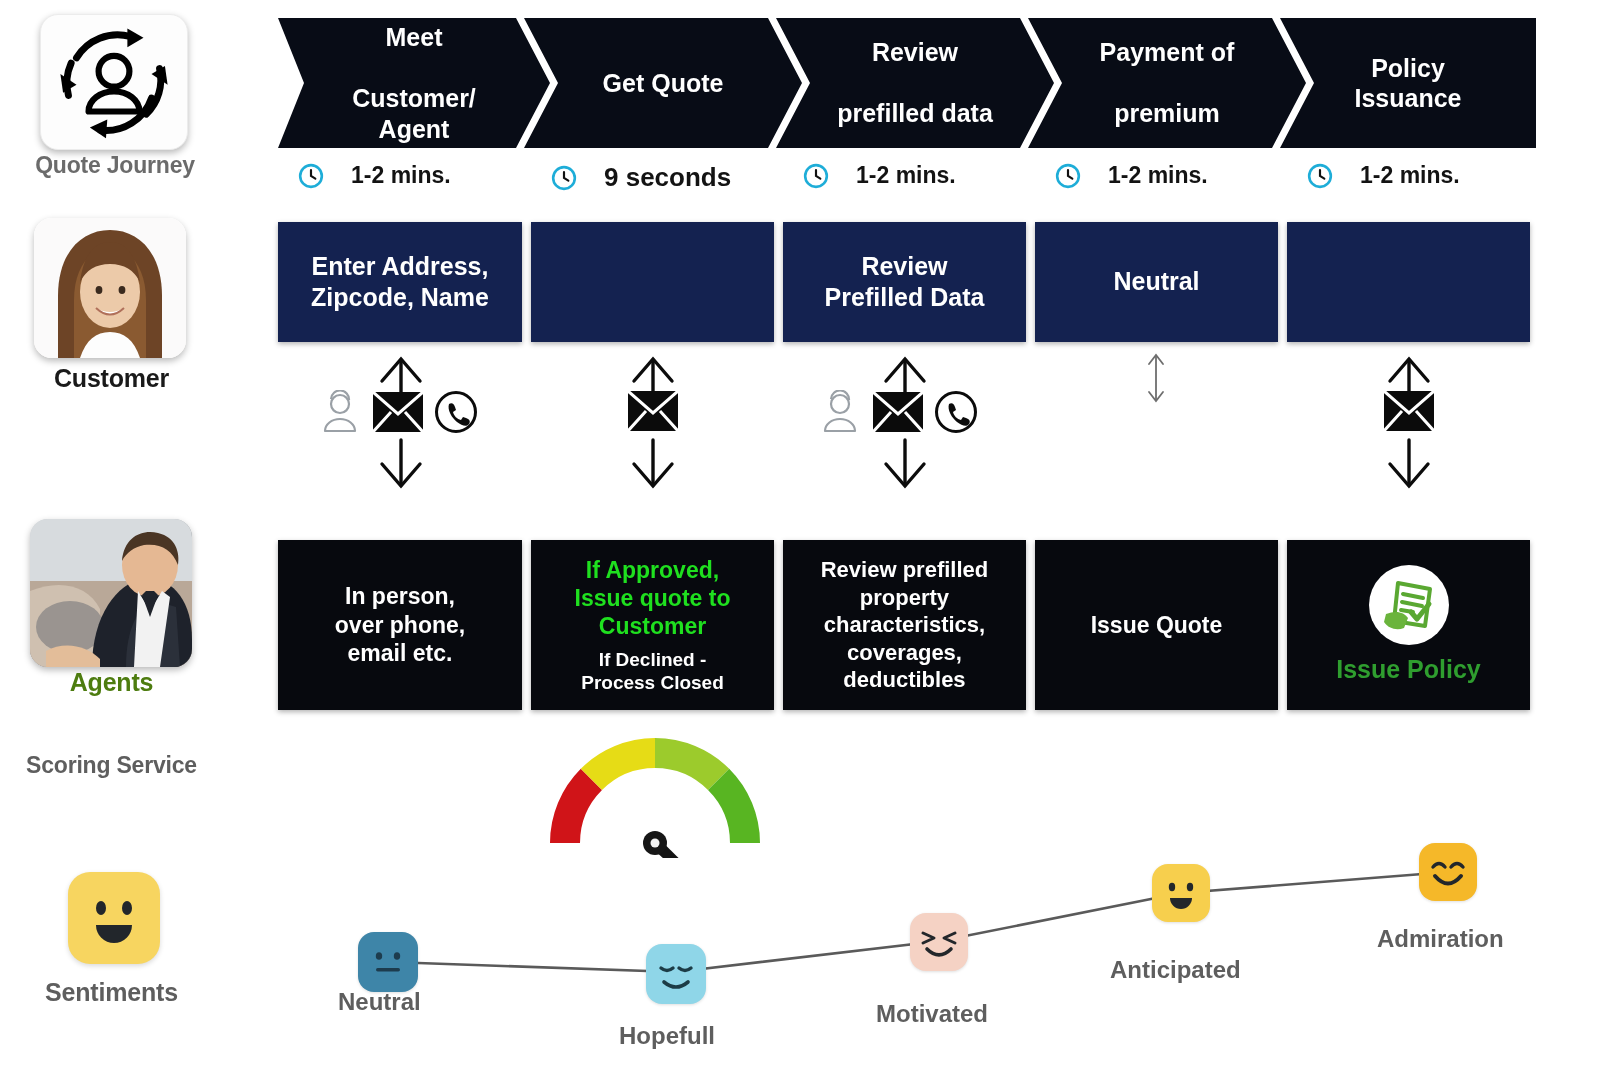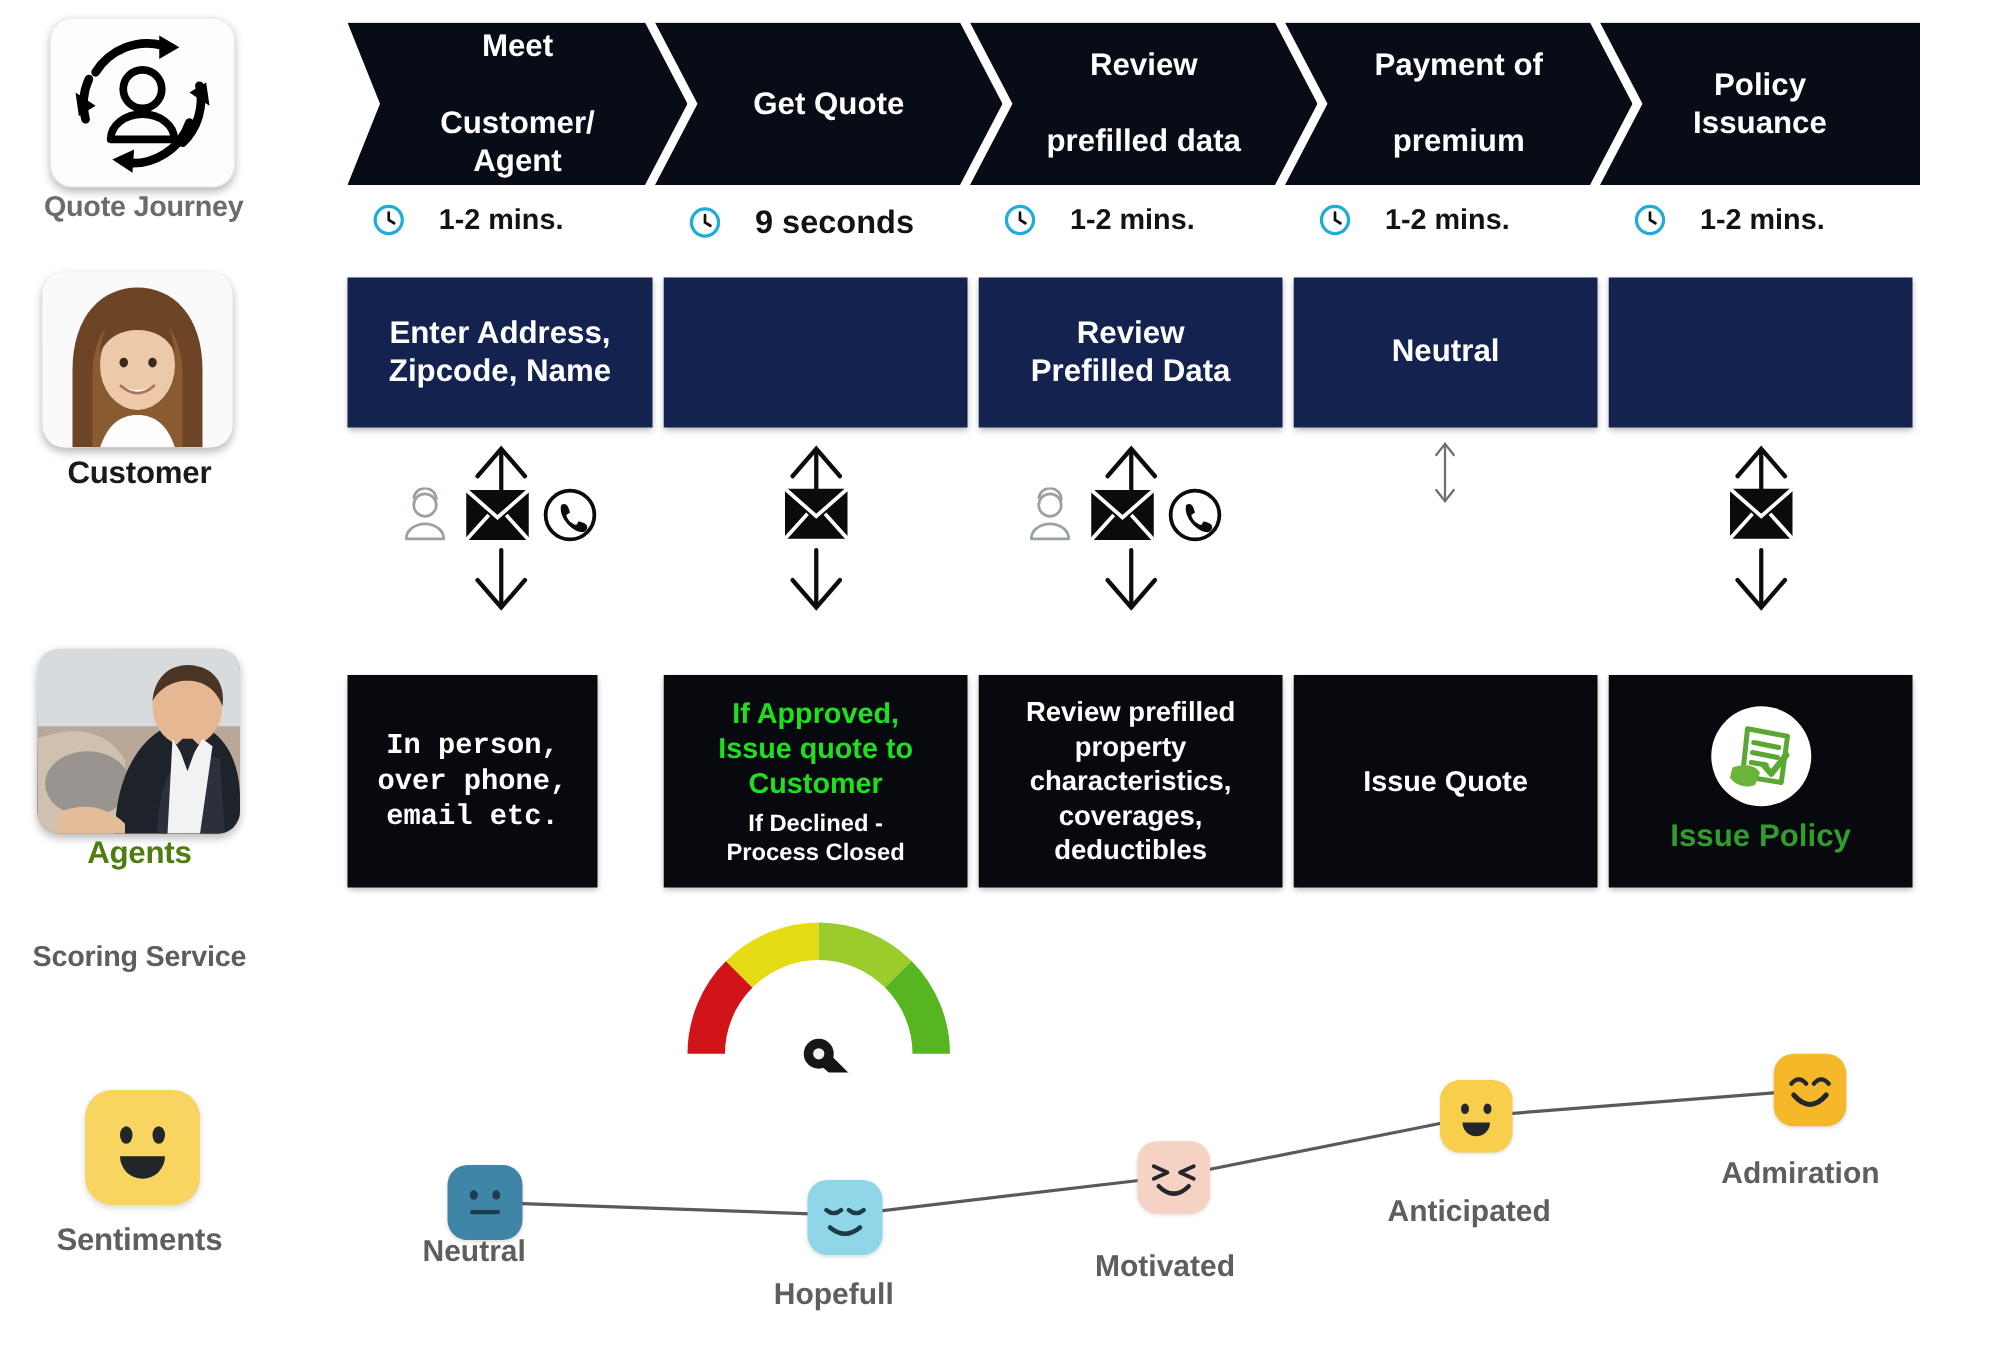--- a/index.html
+++ b/index.html
@@ -314,21 +314,21 @@
   </g>
 </svg>
 <div class="mid-icons" style="left:1383px;top:390px;">
   <svg width="52" height="42" viewBox="0 0 52 42">
     <rect x="1" y="1" width="50" height="40" fill="#0b0b0b"></rect>
     <path d="M1 1 L26 23 L51 1" fill="none" stroke="#fff" stroke-width="3"></path>
     <path d="M1 41 L19 21 M51 41 L33 21" stroke="#fff" stroke-width="3" fill="none"></path>
   </svg>
 </div>
 
-<div class="blackbox" style="left:278px;width:200px;font-family:Liberation Mono, monospace;">
+<div class="blackbox" style="left:278px;width:244px;">
   <div class="plain">
     <div>In person,</div>
     <div>over phone,</div>
     <div>email etc.</div>
   </div>
 </div>
 
 <div class="blackbox" style="left:531px;width:243px;">
   <div class="approved">
     <div>If Approved,</div>

